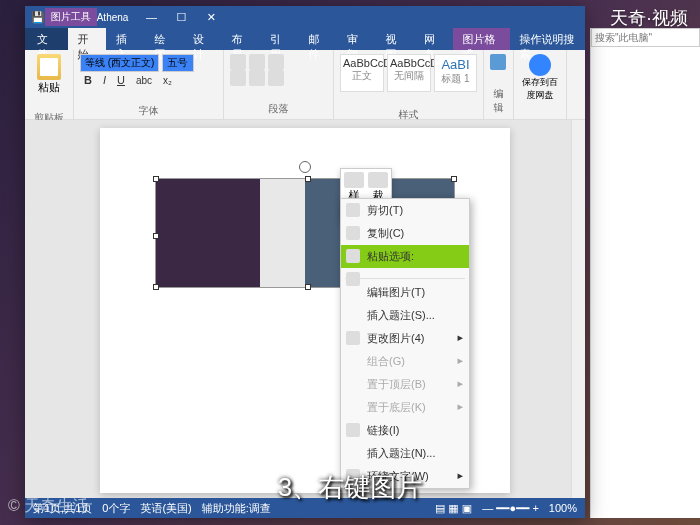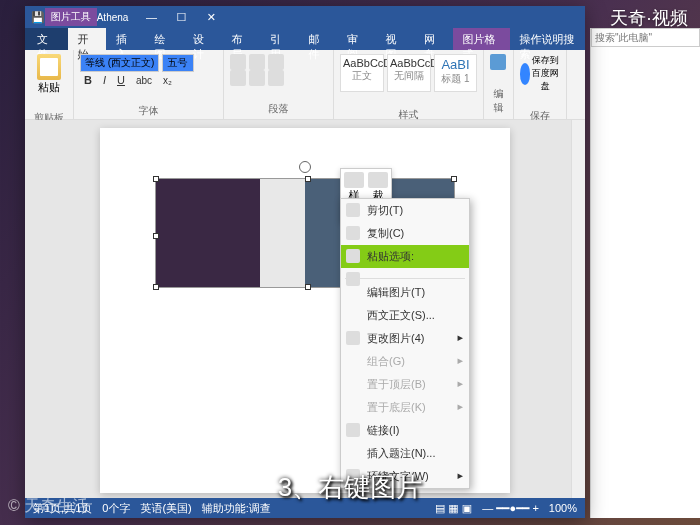--- a/index.html
+++ b/index.html
@@ -41,21 +41,21 @@
 .status .sp{flex:1}
 .sidepanel{position:absolute;right:0;top:28px;width:110px;height:490px;background:#fff;border-left:1px solid #ddd}
 .sidepanel input{width:100%;border:1px solid #ccc;padding:3px;font-size:10px}
 .brand{position:absolute;right:12px;top:6px;color:#fff;font-size:18px;font-weight:400;text-shadow:0 1px 3px rgba(0,0,0,.5)}
 .caption{position:absolute;left:50%;bottom:20px;transform:translateX(-50%);color:#fff;font-size:26px;text-shadow:0 0 4px #000,2px 2px 3px #000;font-weight:500}
 .wm{position:absolute;left:8px;bottom:8px;color:rgba(255,255,255,.6);font-size:16px}
 .scrolly{position:absolute;right:0;top:0;bottom:0;width:14px;background:#f0f0f0;border-left:1px solid #ddd}
 .paste{display:flex;flex-direction:column;align-items:center;width:36px}
 .paste .ico{width:24px;height:26px;background:linear-gradient(#f9d978,#e8b84a);border-radius:2px;position:relative}
 .paste .ico::after{content:"";position:absolute;left:3px;top:4px;width:18px;height:18px;background:#fff;border-radius:1px}
-.baidu{display:flex;flex-direction:row;align-items:center;width:40px}
+.baidu{display:flex;flex-direction:column;align-items:center;width:40px}
 .baidu .bico{width:22px;height:22px;background:#3385ff;border-radius:50%;position:relative}
 </style>
 </head>
 <body>
 
 <div class="brand">天奇·视频</div>
 
 <div class="sidepanel">
   <input placeholder="搜索&quot;此电脑&quot;" style="">
 </div>
@@ -167,21 +167,21 @@
       </div>
       <div class="ctx">
         <div class="ctxi"><span class="ico"></span><span>剪切(T)</span></div>
         <div class="ctxi"><span class="ico"></span><span>复制(C)</span></div>
         <div class="ctxi hl"><span class="ico"></span><span>粘贴选项:</span></div>
         <div class="ctxi">
             <span class="ico"></span>
           </div>
         <div class="ctxsep"></div>
         <div class="ctxi"><span>编辑图片(T)</span></div>
-        <div class="ctxi"><span>西文正文(S)...</span></div>
+        <div class="ctxi"><span>插入题注(S)...</span></div>
         <div class="ctxi"><span class="ico"></span><span>更改图片(4)</span><span class="arr">▸</span></div>
         <div class="ctxi dis"><span>组合(G)</span><span class="arr">▸</span></div>
         <div class="ctxi dis"><span>置于顶层(B)</span><span class="arr">▸</span></div>
         <div class="ctxi dis"><span>置于底层(K)</span><span class="arr">▸</span></div>
         <div class="ctxi"><span class="ico"></span><span>链接(I)</span></div>
         <div class="ctxi"><span>插入题注(N)...</span></div>
         <div class="ctxi"><span class="ico"></span><span>环绕文字(W)</span><span class="arr">▸</span></div>
       </div>
     </div>
     <div class="scrolly"></div>

